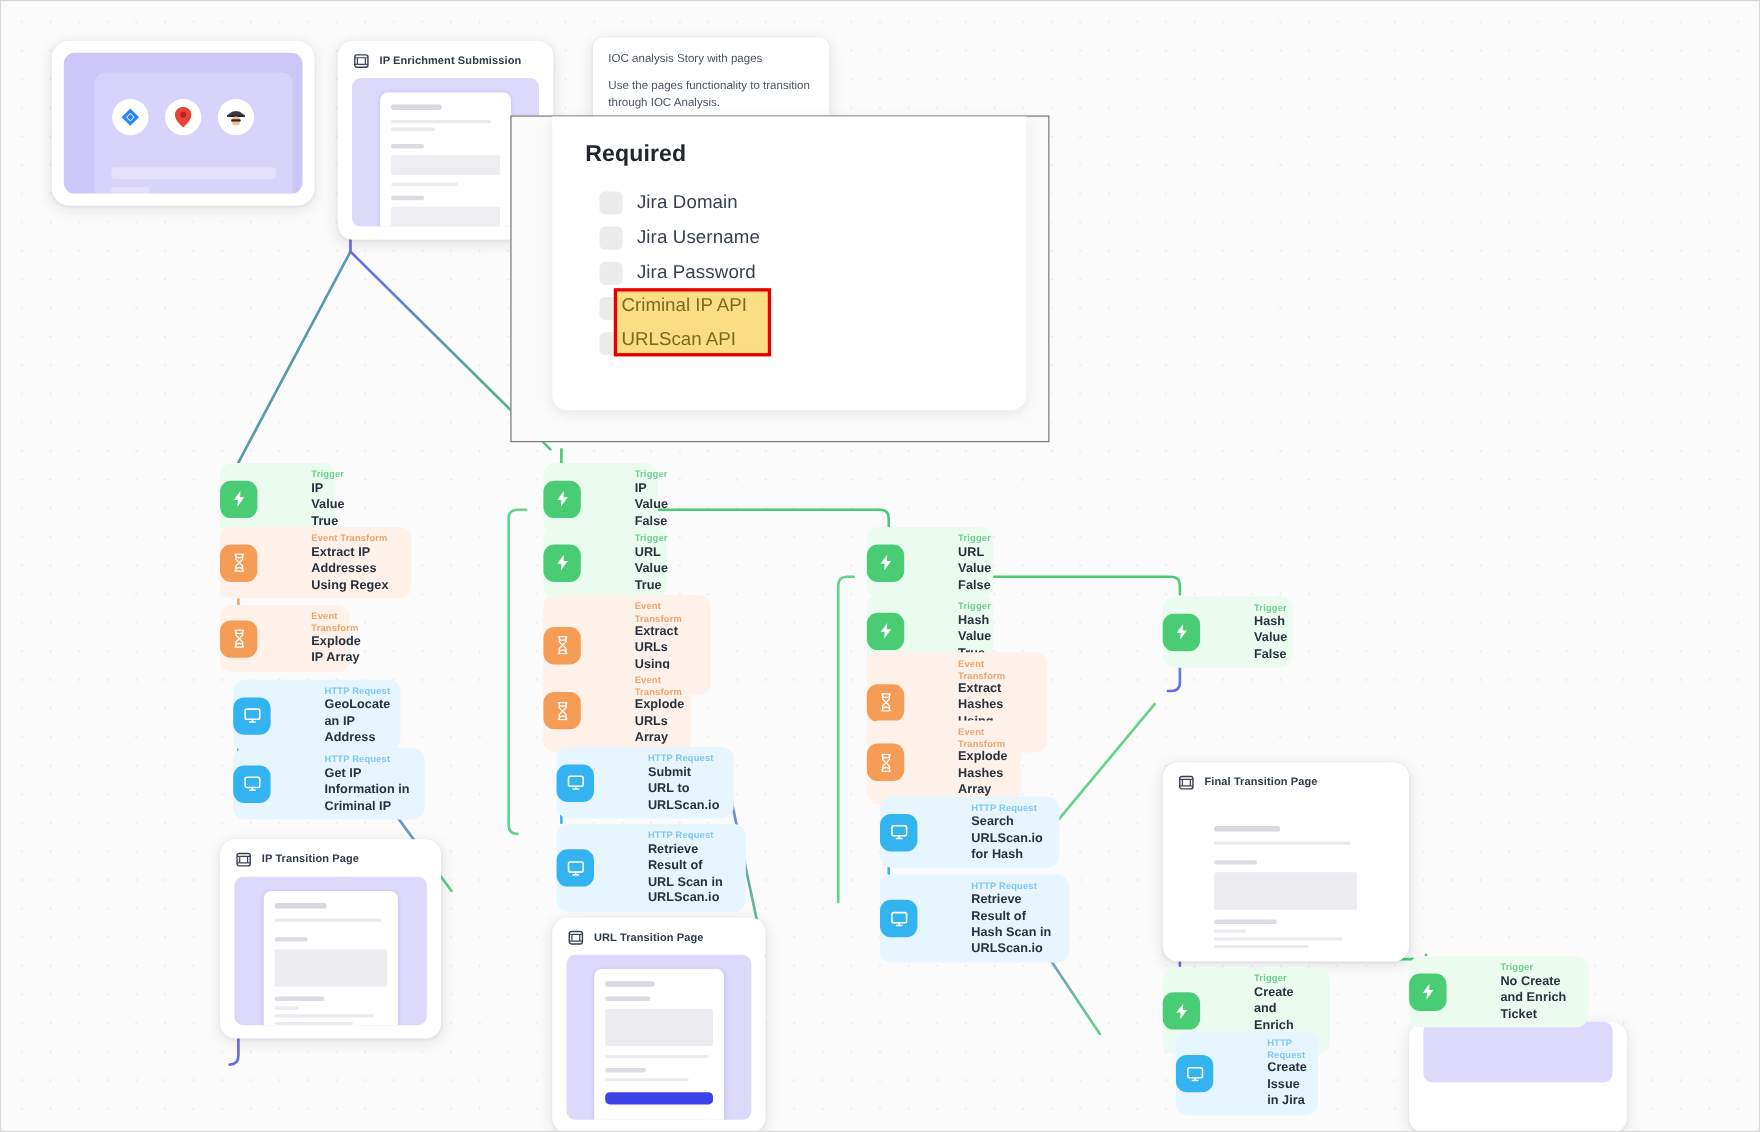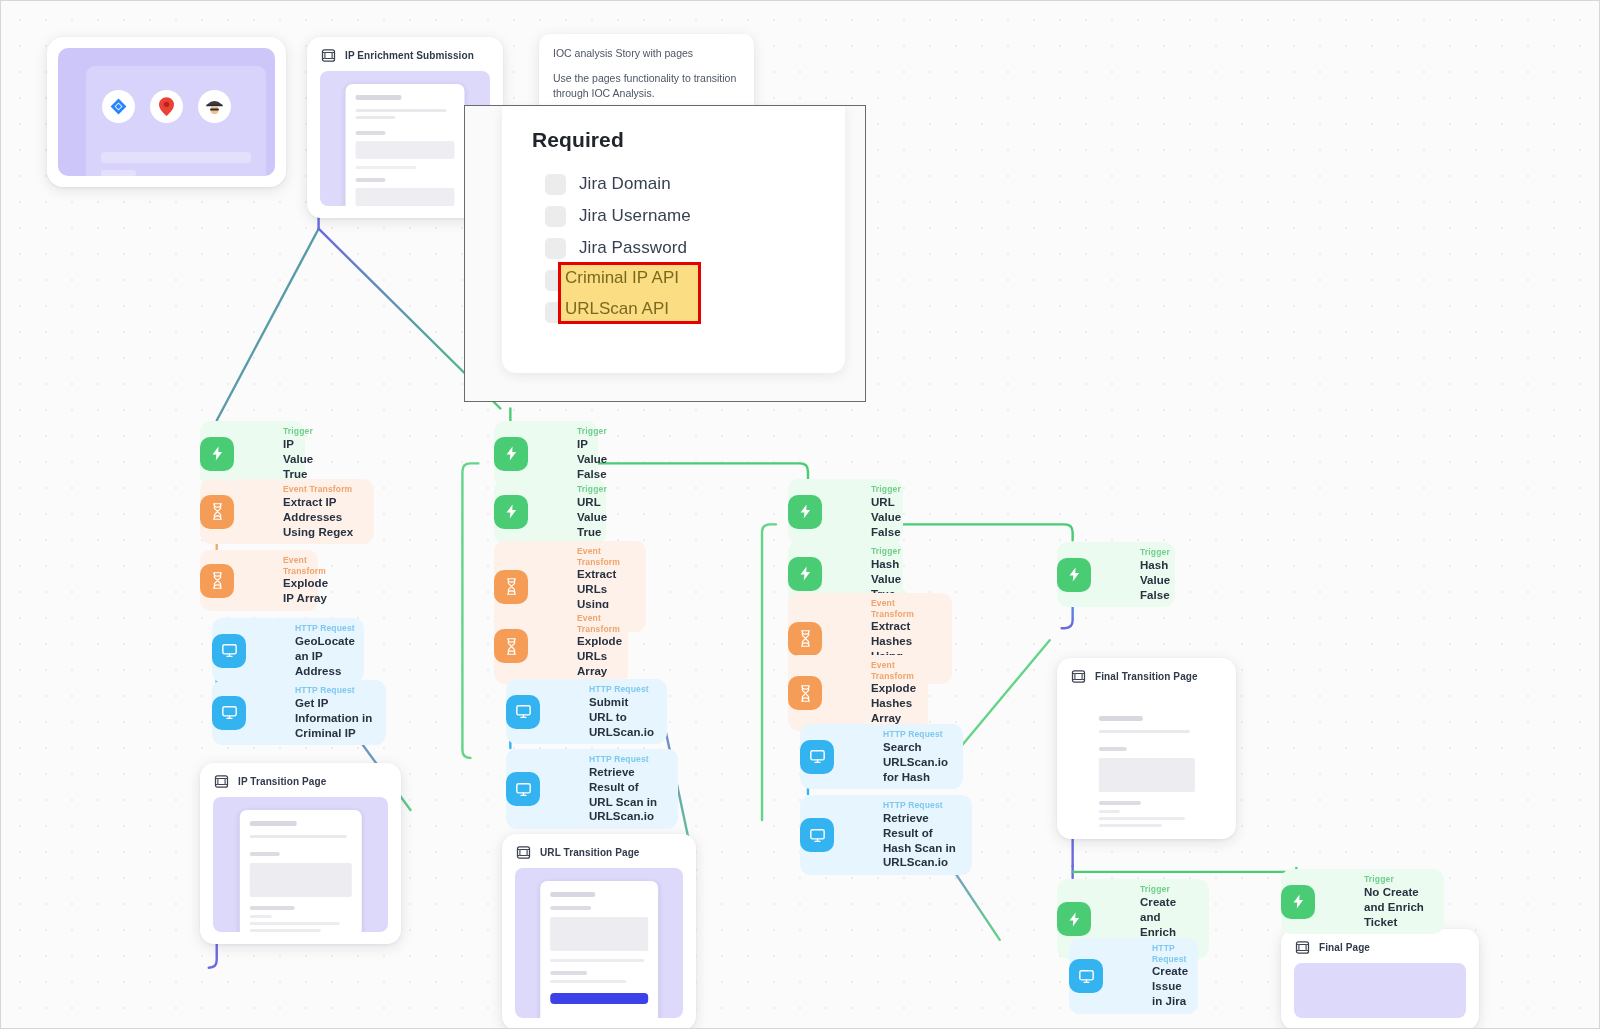--- a/index.html
+++ b/index.html
@@ -141,21 +141,21 @@
     padding: 13px 14px;
     box-sizing: border-box;
     margin-left: 16px;
   }
   #story .s-title { font-size: 10.5px; color: #4b5563; margin-bottom: 12px; font-weight: 400;}
   #story .s-body  { font-size: 10.5px; color: #4b5563; line-height: 1.45;}
 
   
   #required-dialog {
     position: absolute;
-    left: 463px; top: 104px; width: 402px; height: 297px;
+    left: 463px; top: 104px; width: 490px; height: 297px;
     background: #fafafa;
     border: 1.5px solid #6b6b6b;
     box-sizing: border-box;
     z-index: 40;
   }
   #required-dialog .sheet {
     position: absolute;
     left: 37px; top: 0; right: 20px; bottom: 28px;
     background: #fff;
     border-radius: 0 0 14px 14px;
@@ -737,21 +737,21 @@
         <div class="ln lbl" style="width:44%"></div>
         <div class="ln s" style="width:22%"></div>
         <div class="ln s" style="width:88%"></div>
         <div class="ln s" style="width:70%"></div>
 
       </div>
     </div>
   </div>
 
 
-  <div class="page-card" style="left:1056px; top:657px; width:179px; height:181px;">
+  <div class="page-card" style="left:1056px; top:692px; width:224px; height:181px;">
     <div class="pc-head">
       <span class="pc-icon">
         <svg viewBox="0 0 20 20" width="15" height="15" aria-hidden="true">
           <rect x="2" y="2.5" width="16" height="15" rx="2.6" fill="none" stroke="#3b4252" stroke-width="1.7"></rect>
           <rect x="5.2" y="6" width="9.6" height="8" rx="1" fill="none" stroke="#3b4252" stroke-width="1.5"></rect>
           <path d="M2 6h3M15 6h3M2 14h3M15 14h3" stroke="#3b4252" stroke-width="1.5"></path>
         </svg>
       </span>
       <span class="pc-title">Final Transition Page</span>
     </div>
@@ -764,26 +764,16 @@
         <div class="ln lbl" style="width:44%"></div>
         <div class="ln s" style="width:22%"></div>
         <div class="ln s" style="width:90%"></div>
         <div class="ln s" style="width:66%"></div>
 
       </div>
     </div>
   </div>
 
   <div class="page-card" style="left:1280px; top:928px; width:198px; height:101px;">
-    <div class="pc-head">
-      <span class="pc-icon">
-        <svg viewBox="0 0 20 20" width="15" height="15" aria-hidden="true">
-          <rect x="2" y="2.5" width="16" height="15" rx="2.6" fill="none" stroke="#3b4252" stroke-width="1.7"></rect>
-          <rect x="5.2" y="6" width="9.6" height="8" rx="1" fill="none" stroke="#3b4252" stroke-width="1.5"></rect>
-          <path d="M2 6h3M15 6h3M2 14h3M15 14h3" stroke="#3b4252" stroke-width="1.5"></path>
-        </svg>
-      </span>
-      <span class="pc-title">Final Page</span>
-    </div>
     <div class="pc-body"></div>
   </div>
 
 </div>
 
 </body></html>

